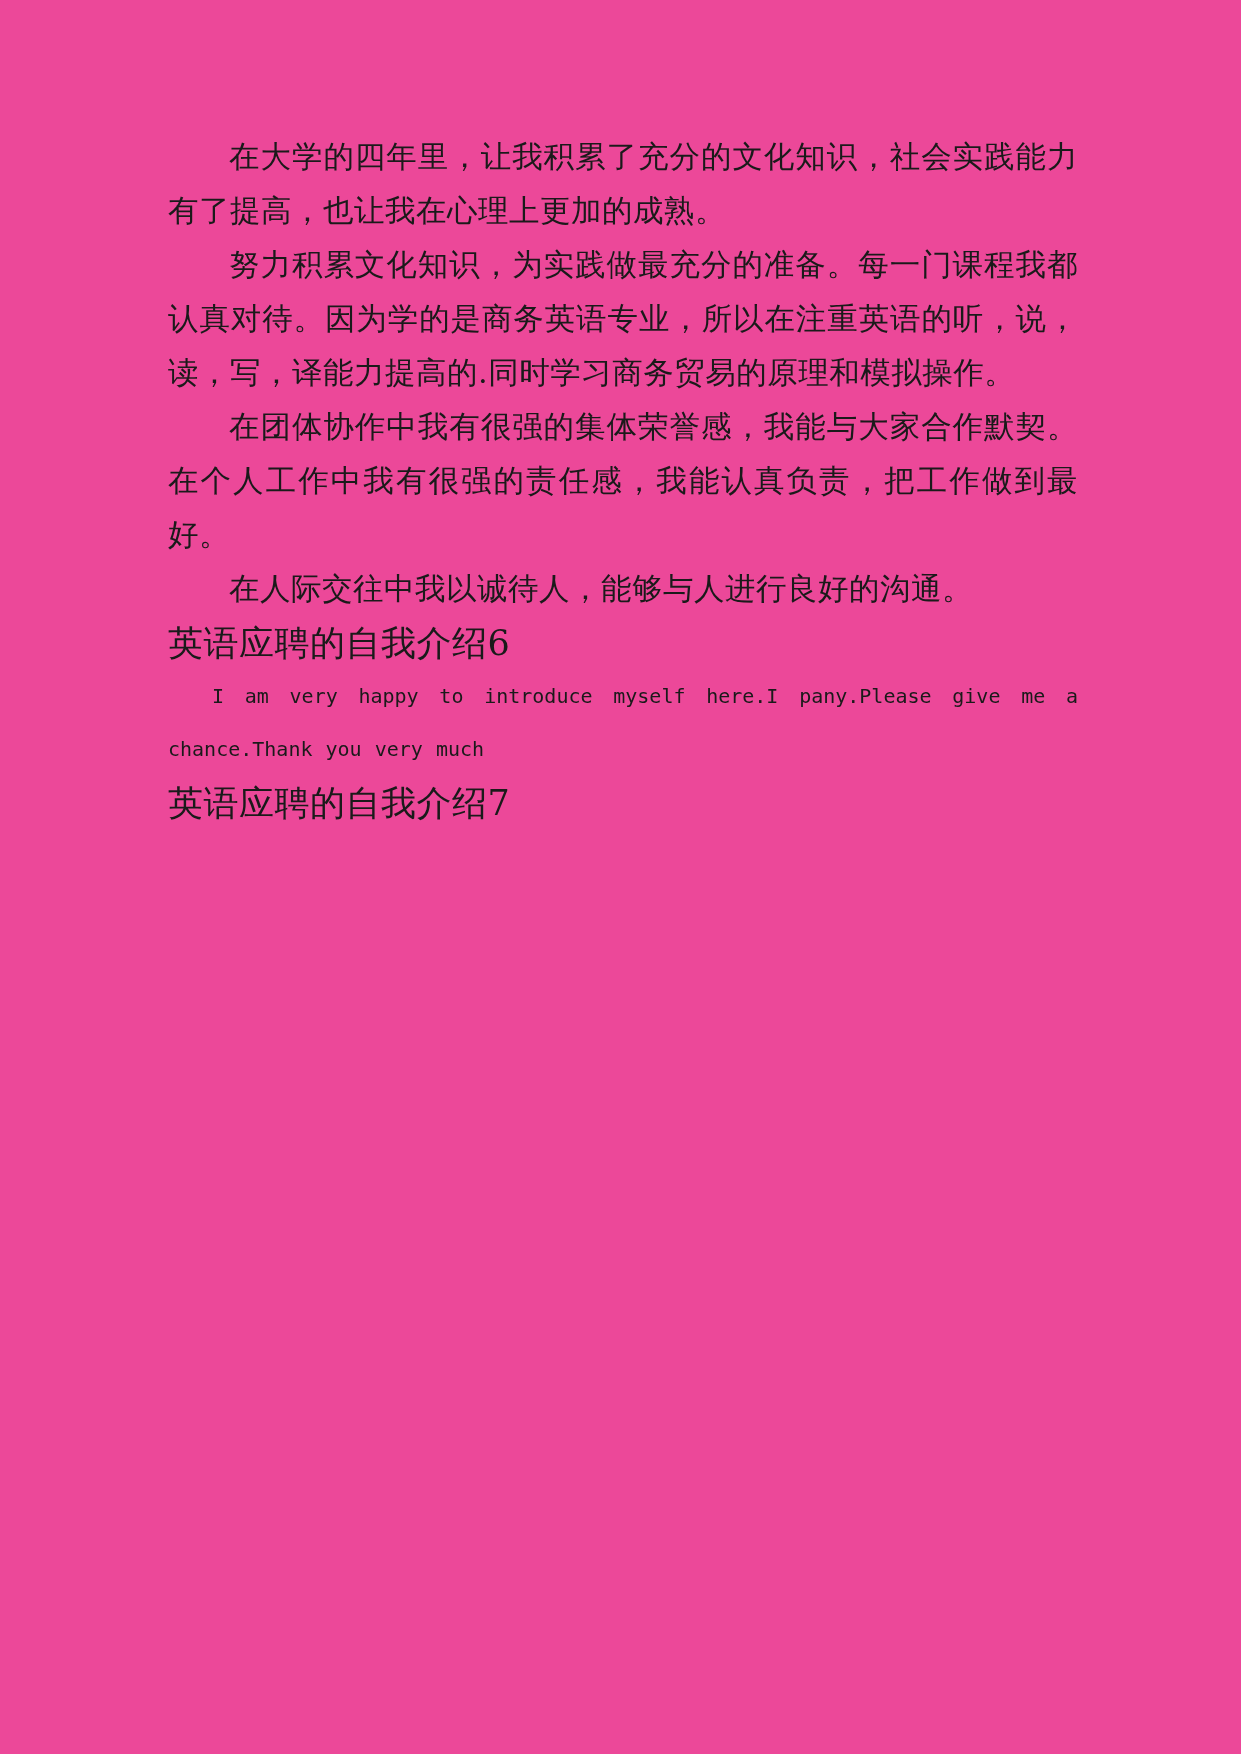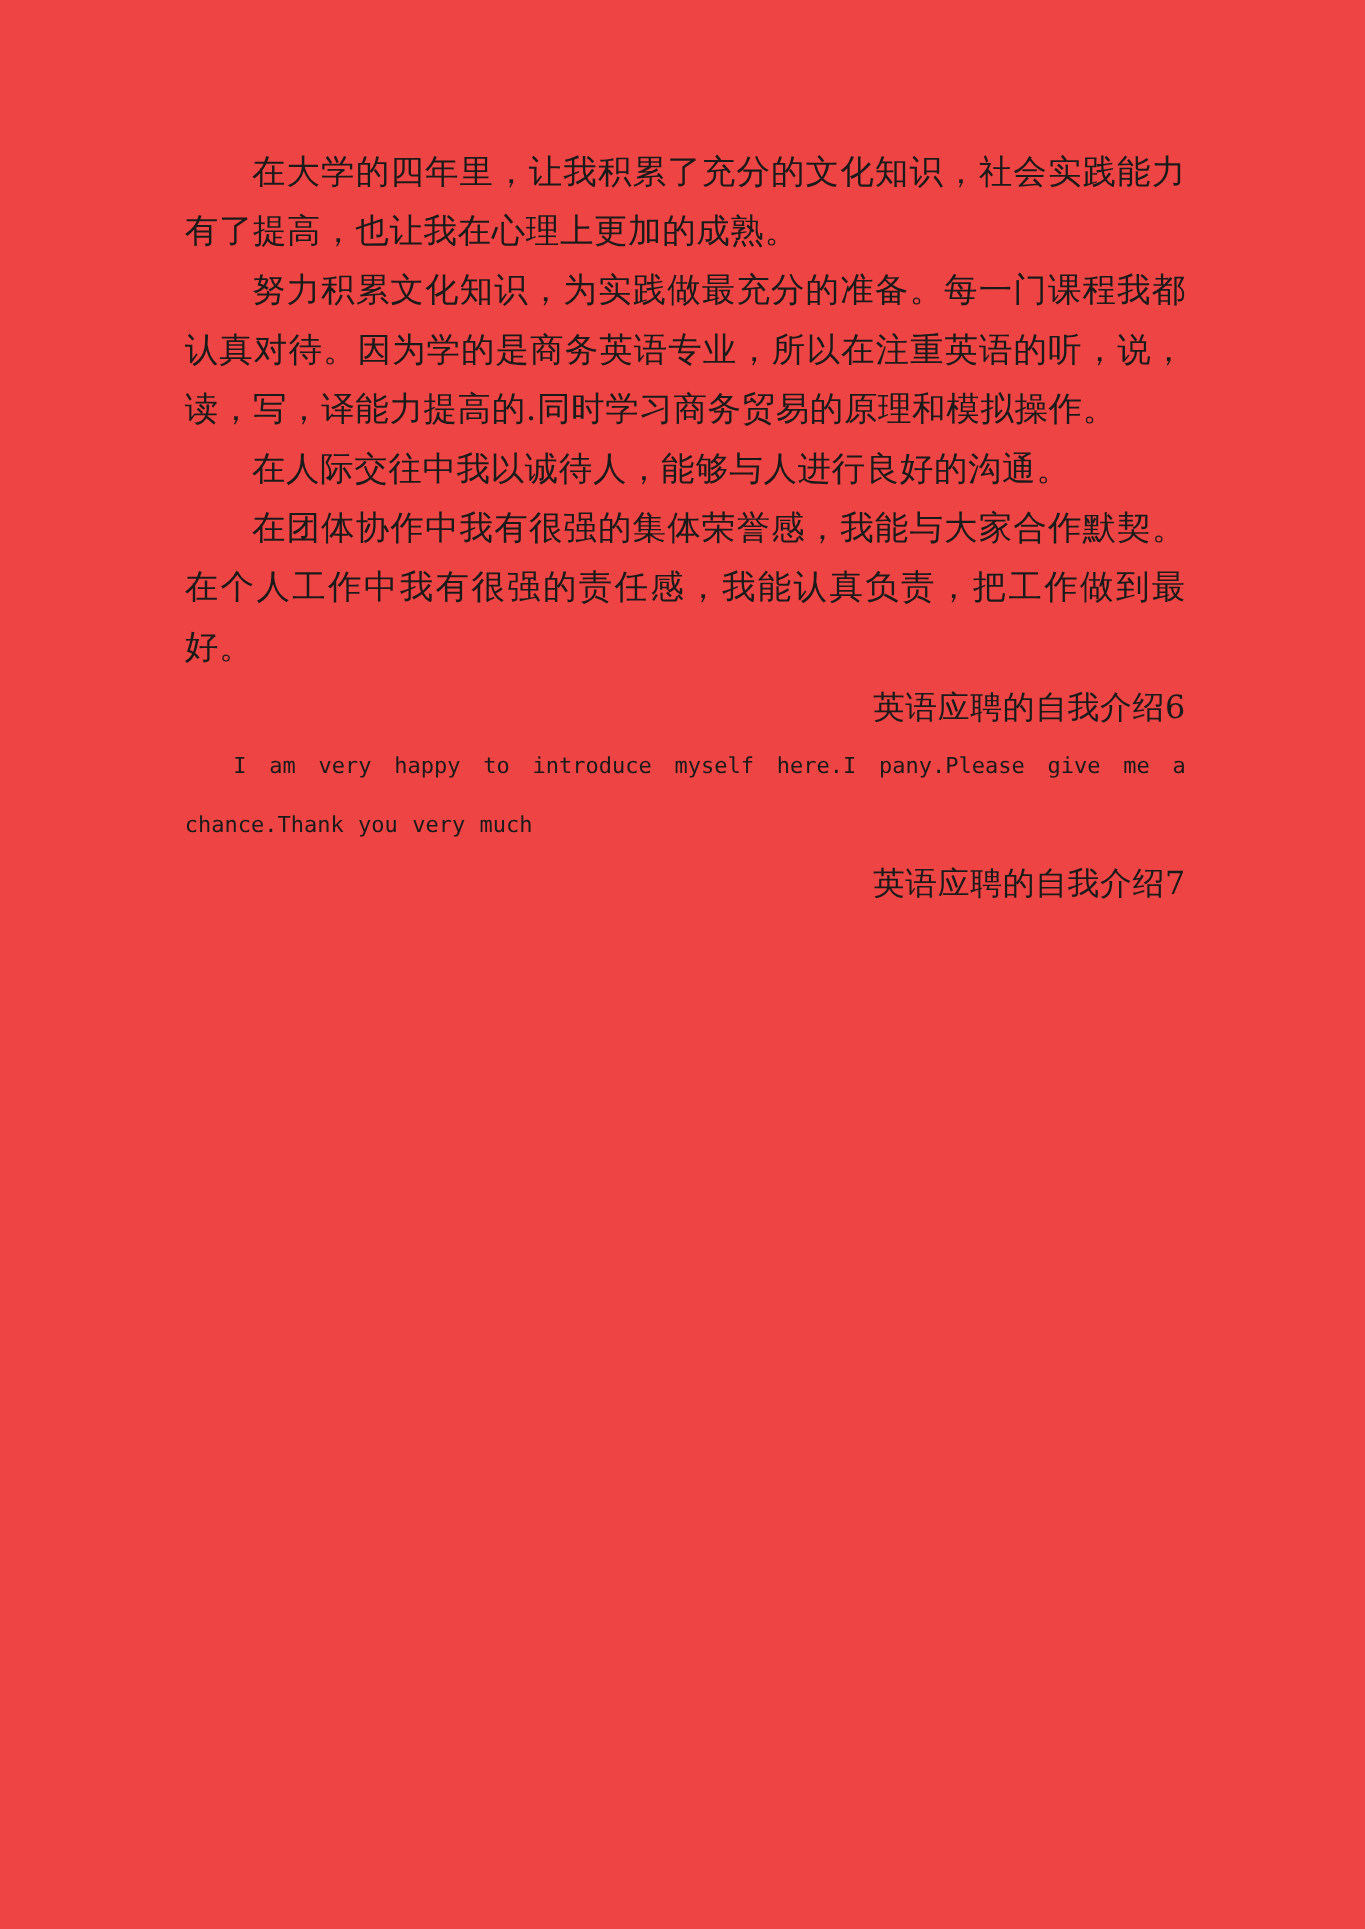--- a/index.html
+++ b/index.html
@@ -4,21 +4,21 @@
 <style>
   html, body {
     margin: 0;
     padding: 0;
     background: #ffffff;
   }
   .page {
     position: relative;
     width: 1241px;
     height: 1754px;
-    background: #ef4444;
+    background: #ec4899;
     margin: 0 auto;
     overflow: hidden;
   }
   .content {
     position: absolute;
     left: 168px;
     top: 130px;
     width: 910px;
   }
   .para-cn {
@@ -27,24 +27,24 @@
     line-height: 54px;
     color: #1a1a1a;
     text-align: justify;
     text-justify: inter-ideograph;
     text-indent: 2em;
     margin: 0 0 0 0;
     letter-spacing: 0.5px;
   }
   .heading-cn {
     font-family: "DejaVu Serif", "Liberation Serif", serif;
-    font-size: 29px;
+    font-size: 35px;
     line-height: 54px;
     color: #1a1a1a;
-    text-align: right;
+    text-align: left;
     text-indent: 0;
     margin: 0;
     letter-spacing: 0.5px;
   }
   .para-en {
     font-family: "DejaVu Sans Mono", "Liberation Mono", monospace;
     font-size: 20px;
     line-height: 53px;
     color: #1a1a1a;
     text-align: justify;
@@ -54,22 +54,22 @@
   }
 </style>
 </head>
 <body>
 
 <div class="page">
   <div class="content">
 
     <p class="para-cn">在大学的四年里，让我积累了充分的文化知识，社会实践能力有了提高，也让我在心理上更加的成熟。</p>
     <p class="para-cn">努力积累文化知识，为实践做最充分的准备。每一门课程我都认真对待。因为学的是商务英语专业，所以在注重英语的听，说，读，写，译能力提高的.同时学习商务贸易的原理和模拟操作。</p>
+    <p class="para-cn">在团体协作中我有很强的集体荣誉感，我能与大家合作默契。在个人工作中我有很强的责任感，我能认真负责，把工作做到最好。</p>
     <p class="para-cn">在人际交往中我以诚待人，能够与人进行良好的沟通。</p>
-    <p class="para-cn">在团体协作中我有很强的集体荣誉感，我能与大家合作默契。在个人工作中我有很强的责任感，我能认真负责，把工作做到最好。</p>
 
     <p class="heading-cn">英语应聘的自我介绍6</p>
 
     <p class="para-en">I am very happy to introduce myself here.I pany.Please give me a chance.Thank you very much</p>
 
     <p class="heading-cn">英语应聘的自我介绍7</p>
 
 
   </div>
 </div>

